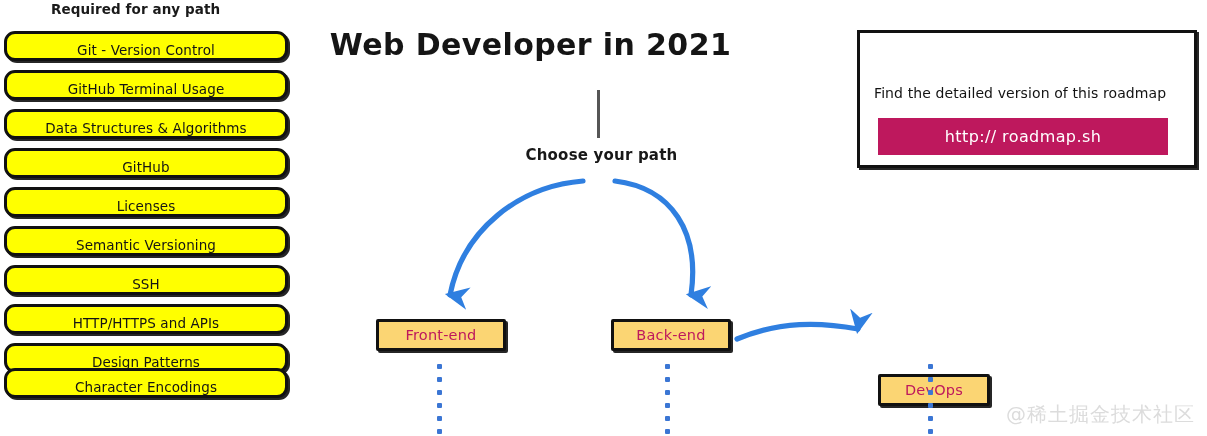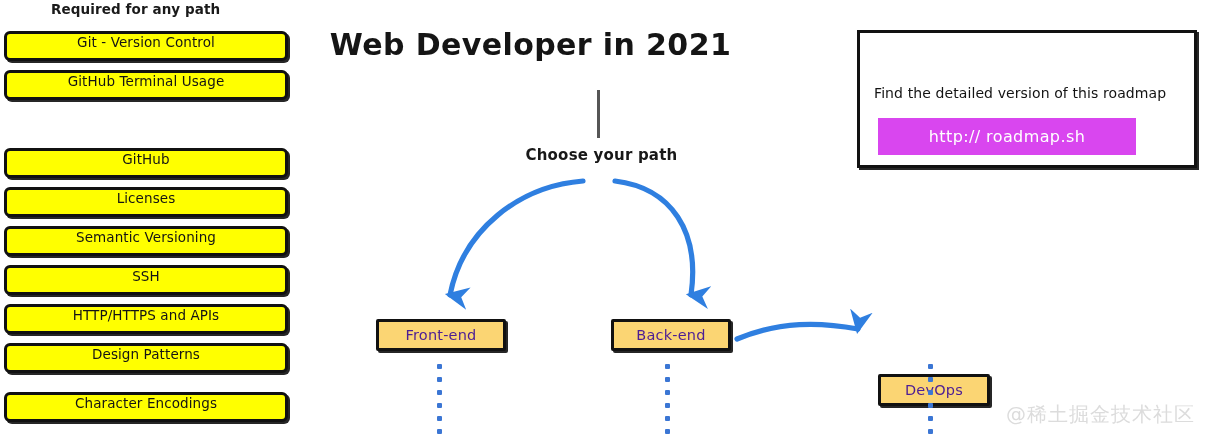--- a/index.html
+++ b/index.html
@@ -37,24 +37,24 @@
     white-space: nowrap;
     margin-left: 44px;
   }
   .req-item {
     position: absolute;
     left: 4px;
     width: 278px;
     height: 24px;
     background: #ffff00;
     border: 3px solid #111111;
-    border-radius: 6px;
+    border-radius: 11px;
     box-sizing: content-box;
     display: flex;
-    align-items: flex-start;
+    align-items: flex-end;
     justify-content: center;
     box-shadow: 2px 2px 0 rgba(0,0,0,0.85);
   }
   .req-item .label {
     font-size: 13.5px;
     color: #141414;
     white-space: nowrap;
     letter-spacing: 0.1px;
   }
 
@@ -109,21 +109,21 @@
     background: #fbd573;
     border: 3px solid #111111;
     border-radius: 2px;
     display: flex;
     align-items: center;
     justify-content: center;
     box-shadow: 2px 2px 0 rgba(0,0,0,0.85);
   }
   .path-node .label {
     font-size: 14.5px;
-    color: #4c1d95;
+    color: #be185d;
     white-space: nowrap;
     letter-spacing: 0.2px;
   }
   #node-frontend { left: 376px; top: 319px; width: 124px; }
   #node-backend  { left: 611px; top: 319px; width: 114px; }
   #node-devops   { left: 878px; top: 326px; width: 106px; margin-top: 48px; }
 
   .dot-trail {
     position: absolute;
     width: 6px;
@@ -161,23 +161,23 @@
     color: #131313;
     white-space: nowrap;
     letter-spacing: 0.1px;
   }
   #info-line-1 { top: 24px; margin-top: 28px; }
   #info-line-2 { top: 53px; }
   #url-button {
     position: absolute;
     left: 18px;
     top: 85px;
-    width: 258px;
+    width: 290px;
     height: 37px;
-    background: #d946ef;
+    background: #be185d;
     display: flex;
     align-items: center;
     justify-content: center;
     border: none;
     cursor: pointer;
   }
   #url-button .label {
     color: #ffffff;
     font-size: 16px;
     letter-spacing: 0.4px;
@@ -203,39 +203,42 @@
 
   <div id="required-section">
     <div id="required-heading">Required for any path</div>
 
     <div class="req-item" style="top:31px">
       <span class="label">Git - Version Control</span>
     </div>
     <div class="req-item" style="top:70px">
       <span class="label">GitHub Terminal Usage</span>
     </div>
+    <div class="req-item" style="top:109px">
+      <span class="label">Data Structures &amp; Algorithms</span>
+    </div>
     <div class="req-item" style="top:148px">
       <span class="label">GitHub</span>
     </div>
     <div class="req-item" style="top:187px">
       <span class="label">Licenses</span>
     </div>
     <div class="req-item" style="top:226px">
       <span class="label">Semantic Versioning</span>
     </div>
     <div class="req-item" style="top:265px">
       <span class="label">SSH</span>
     </div>
     <div class="req-item" style="top:304px">
       <span class="label">HTTP/HTTPS and APIs</span>
     </div>
     <div class="req-item" style="top:343px">
       <span class="label">Design Patterns</span>
     </div>
-    <div class="req-item" style="top:392px">
+    <div class="req-item" style="top:368px">
       <span class="label">Character Encodings</span>
     </div>
   </div>
 
   <div id="title">
     <span id="title-inner">Web Developer in 2021</span>
   </div>
 
   <div id="stem-line"></div>
 

